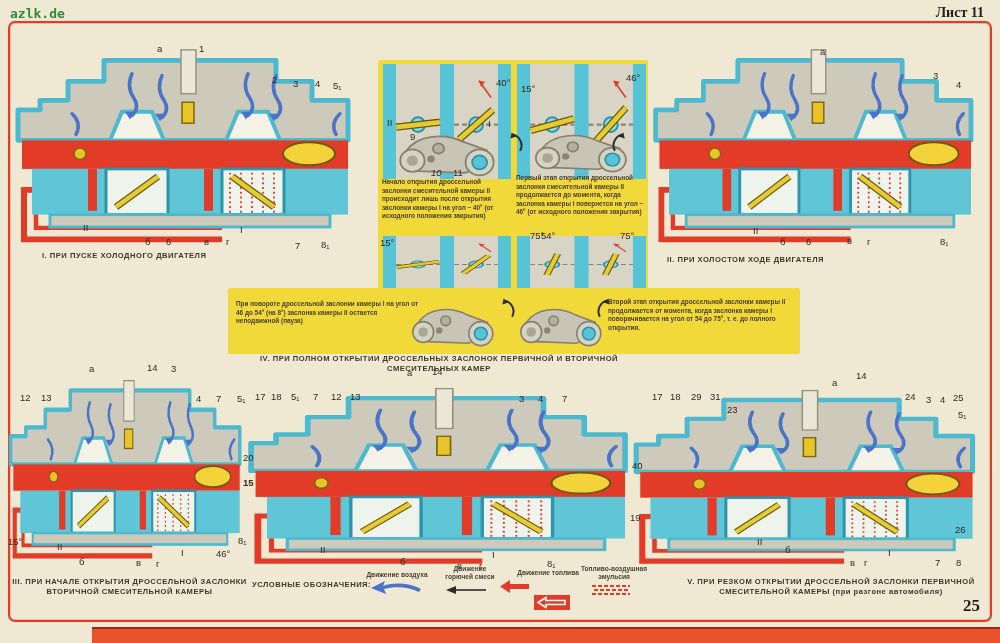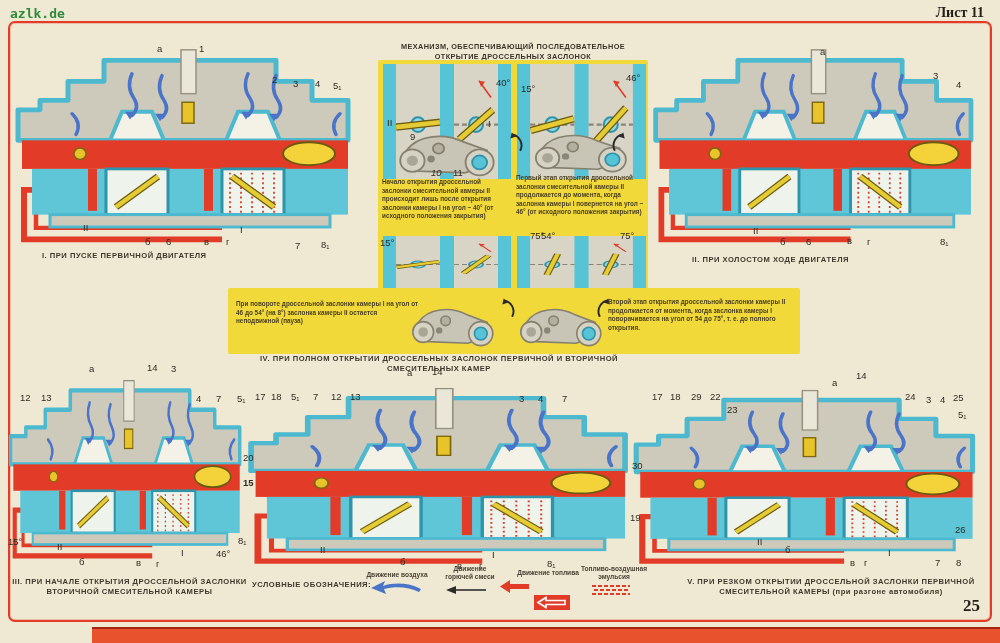--- a/index.html
+++ b/index.html
@@ -134,43 +134,39 @@
     <span class="callout" style="left: 323px; top: 45px;">5₁</span>
     <span class="callout" style="left: 73px; top: 187px;">II</span>
     <span class="callout" style="left: 135px; top: 201px;">б</span>
     <span class="callout" style="left: 156px; top: 201px;">6</span>
     <span class="callout" style="left: 194px; top: 201px;">в</span>
     <span class="callout" style="left: 216px; top: 201px;">г</span>
     <span class="callout" style="left: 230px; top: 189px;">I</span>
     <span class="callout" style="left: 285px; top: 205px;">7</span>
     <span class="callout" style="left: 311px; top: 204px;">8₁</span>
   </div>
-<span class="abs cap" style="left:42px;top:251px">I. ПРИ ПУСКЕ ПЕРВИЧНОЙ ДВИГАТЕЛЯ</span>
+<span class="abs cap" style="left:42px;top:251px">I. ПРИ ПУСКЕ ХОЛОДНОГО ДВИГАТЕЛЯ</span>
 
 <div class="abs diagram" style="left:648px;top:35px;width:344px;height:215px">
   <svg class="carbsvg" style="top:12px" width="344" height="200" preserveAspectRatio="none" viewBox="0 0 360 210">
       <use href="#carb"></use>
     </svg>
 <span class="callout" style="left: 172px; top: 11px;">а</span>
     <span class="callout" style="left: 285px; top: 35px;">3</span>
     <span class="callout" style="left: 308px; top: 44px;">4</span>
     <span class="callout" style="left: 105px; top: 190px;">II</span>
     <span class="callout" style="left: 132px; top: 201px;">б</span>
     <span class="callout" style="left: 158px; top: 201px;">6</span>
     <span class="callout" style="left: 199px; top: 200px;">в</span>
     <span class="callout" style="left: 219px; top: 201px;">г</span>
     <span class="callout" style="left: 292px; top: 201px;">8₁</span>
   </div>
-<span class="abs cap" style="left:692px;top:255px">II. ПРИ ХОЛОСТОМ ХОДЕ ДВИГАТЕЛЯ</span>
+<span class="abs cap" style="left:667px;top:255px">II. ПРИ ХОЛОСТОМ ХОДЕ ДВИГАТЕЛЯ</span>
 
 <div class="abs" style="left:378px;top:42px;width:270px;height:250px">
-  <div class="mtitle abs" style="left:-20px;top:0;width:310px">
-    <span>МЕХАНИЗМ, ОБЕСПЕЧИВАЮЩИЙ ПОСЛЕДОВАТЕЛЬНОЕ</span><br>
-    <span>ОТКРЫТИЕ ДРОССЕЛЬНЫХ ЗАСЛОНОК</span>
-  </div>
   <div class="ypanel abs" style="left:0;top:18px;width:270px;height:232px"></div>
 
   <svg class="abs" style="left:5px;top:22px" width="128" height="115" viewBox="0 0 128 110" preserveAspectRatio="none">
     <use href="#borebg"></use>
     <g transform="rotate(-6 35 58)">
         <line x1="13" y1="58" x2="57" y2="58" stroke="#6b5a10" stroke-width="7"></line>
         <line x1="13" y1="58" x2="57" y2="58" stroke="#e5cc35" stroke-width="4.5"></line>
       </g>
     <g transform="rotate(-40 93 58)">
         <line x1="71" y1="58" x2="115" y2="58" stroke="#6b5a10" stroke-width="7"></line>
@@ -313,30 +309,30 @@
     <span class="callout" style="left: 305px; top: 192px;">8₁</span>
   </div>
 
 <div class="abs diagram" style="left:628px;top:370px;width:367px;height:200px">
   <svg class="carbsvg" style="top:18px" width="367" height="180" preserveAspectRatio="none" viewBox="0 0 360 210">
       <use href="#carb"></use>
     </svg>
 <span class="callout" style="left: 24px; top: 21px;">17</span>
     <span class="callout" style="left: 42px; top: 21px;">18</span>
     <span class="callout" style="left: 63px; top: 21px;">29</span>
-    <span class="callout" style="left: 82px; top: 21px;">22</span>
+    <span class="callout" style="left: 82px; top: 21px;">31</span>
     <span class="callout" style="left: 99px; top: 34px;">23</span>
     <span class="callout" style="left: 204px; top: 7px;">а</span>
     <span class="callout" style="left: 228px; top: 0px;">14</span>
     <span class="callout" style="left: 277px; top: 21px;">24</span>
     <span class="callout" style="left: 298px; top: 24px;">3</span>
     <span class="callout" style="left: 312px; top: 24px;">4</span>
     <span class="callout" style="left: 325px; top: 22px;">25</span>
     <span class="callout" style="left: 330px; top: 39px;">5₁</span>
-    <span class="callout" style="left: 4px; top: 90px;">30</span>
+    <span class="callout" style="left: 4px; top: 90px;">40</span>
     <span class="callout" style="left: 2px; top: 142px;">19</span>
     <span class="callout" style="left: 327px; top: 154px;">26</span>
     <span class="callout" style="left: 129px; top: 166px;">II</span>
     <span class="callout" style="left: 157px; top: 174px;">б</span>
     <span class="callout" style="left: 222px; top: 187px;">в</span>
     <span class="callout" style="left: 236px; top: 187px;">г</span>
     <span class="callout" style="left: 260px; top: 177px;">I</span>
     <span class="callout" style="left: 307px; top: 187px;">7</span>
     <span class="callout" style="left: 328px; top: 187px;">8</span>
   </div>

